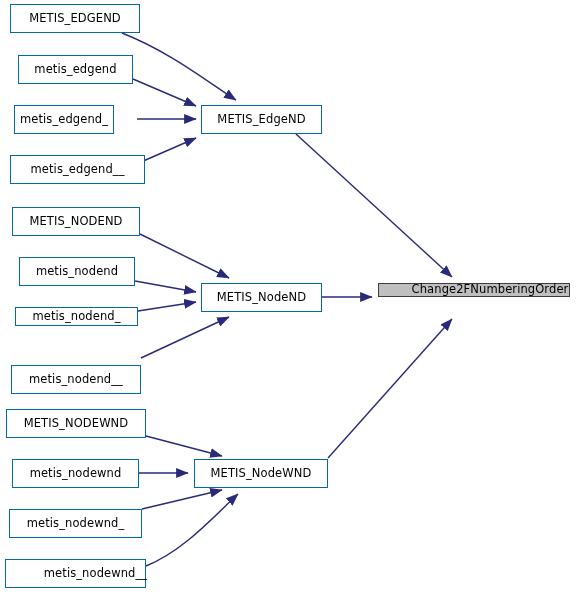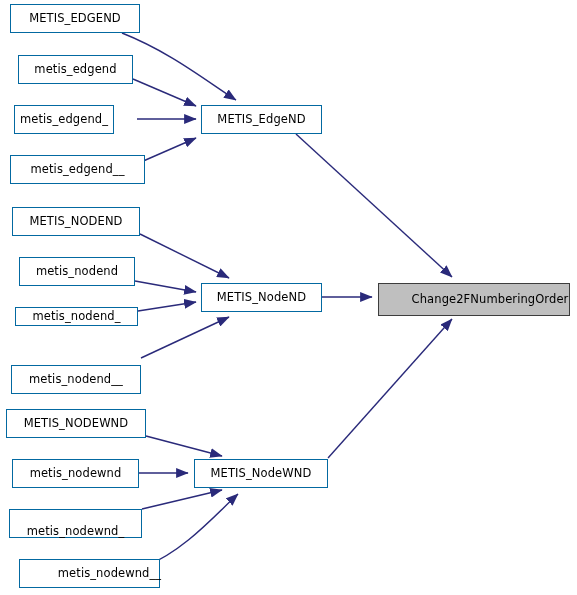--- a/index.html
+++ b/index.html
@@ -105,27 +105,27 @@
       </div>
       <div class="node" style="left: 201px; top: 283px; width: 121px; height: 29px;">
         <span class="node-label">METIS_NodeND</span>
       </div>
       <div class="node" style="left: 6px; top: 409px; width: 140px; height: 29px;">
         <span class="node-label">METIS_NODEWND</span>
       </div>
       <div class="node" style="left: 12px; top: 459px; width: 127px; height: 29px;">
         <span class="node-label">metis_nodewnd</span>
       </div>
-      <div class="node" style="left: 9px; top: 509px; width: 133px; height: 29px; align-items: flex-end;">
+      <div class="node" style="left: 9px; top: 509px; width: 133px; height: 29px;">
         <span class="node-label">metis_nodewnd_</span>
       </div>
-      <div class="node" style="left: 19px; top: 559px; width: 141px; height: 29px; padding-left: 40px;">
+      <div class="node" style="left: 5px; top: 559px; width: 141px; height: 29px; padding-left: 40px;">
         <span class="node-label">metis_nodewnd__</span>
       </div>
       <div class="node" style="left: 194px; top: 459px; width: 134px; height: 29px;">
         <span class="node-label">METIS_NodeWND</span>
       </div>
-      <div class="node highlight" style="left: 378px; top: 283px; width: 192px; height: 33px; padding-left: 32px;">
+      <div class="node highlight" style="left: 378px; top: 283px; width: 192px; height: 14px; padding-left: 32px;">
         <span class="node-label">Change2FNumberingOrder</span>
       </div>
     </div>
 
 </div>
 
 </body></html>

